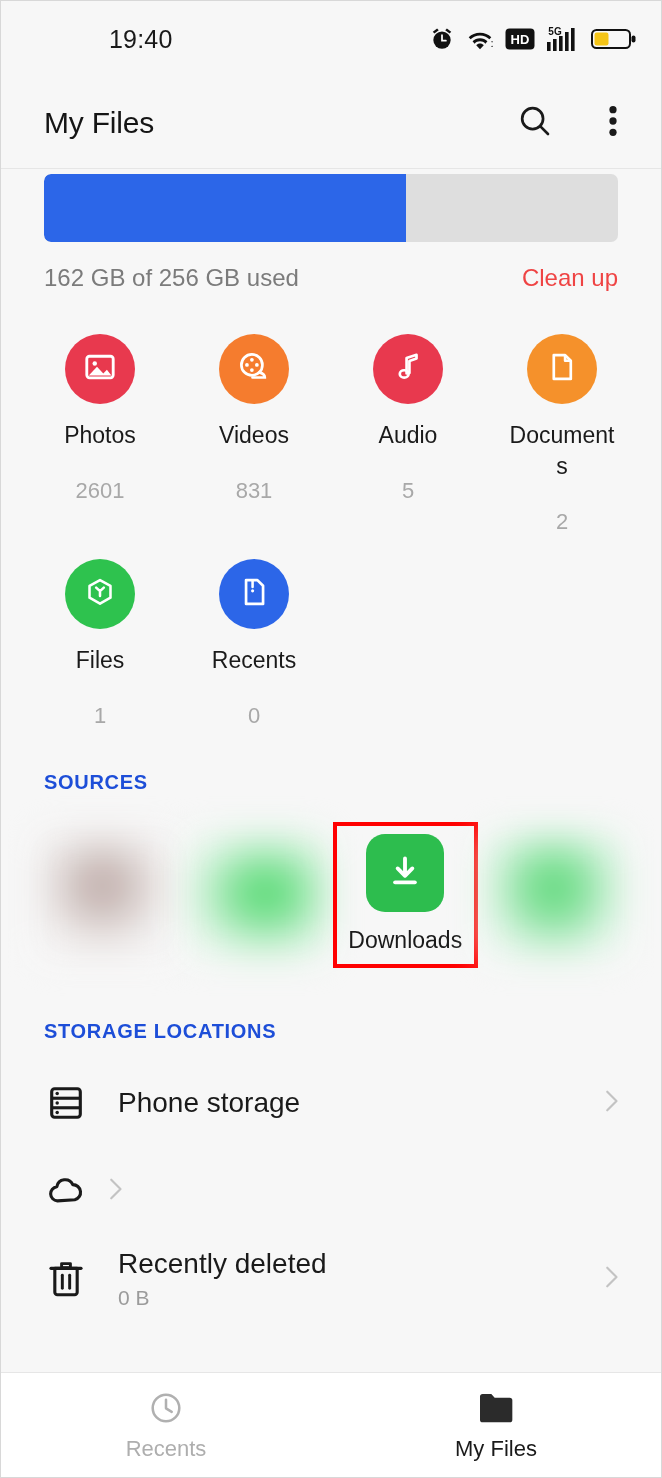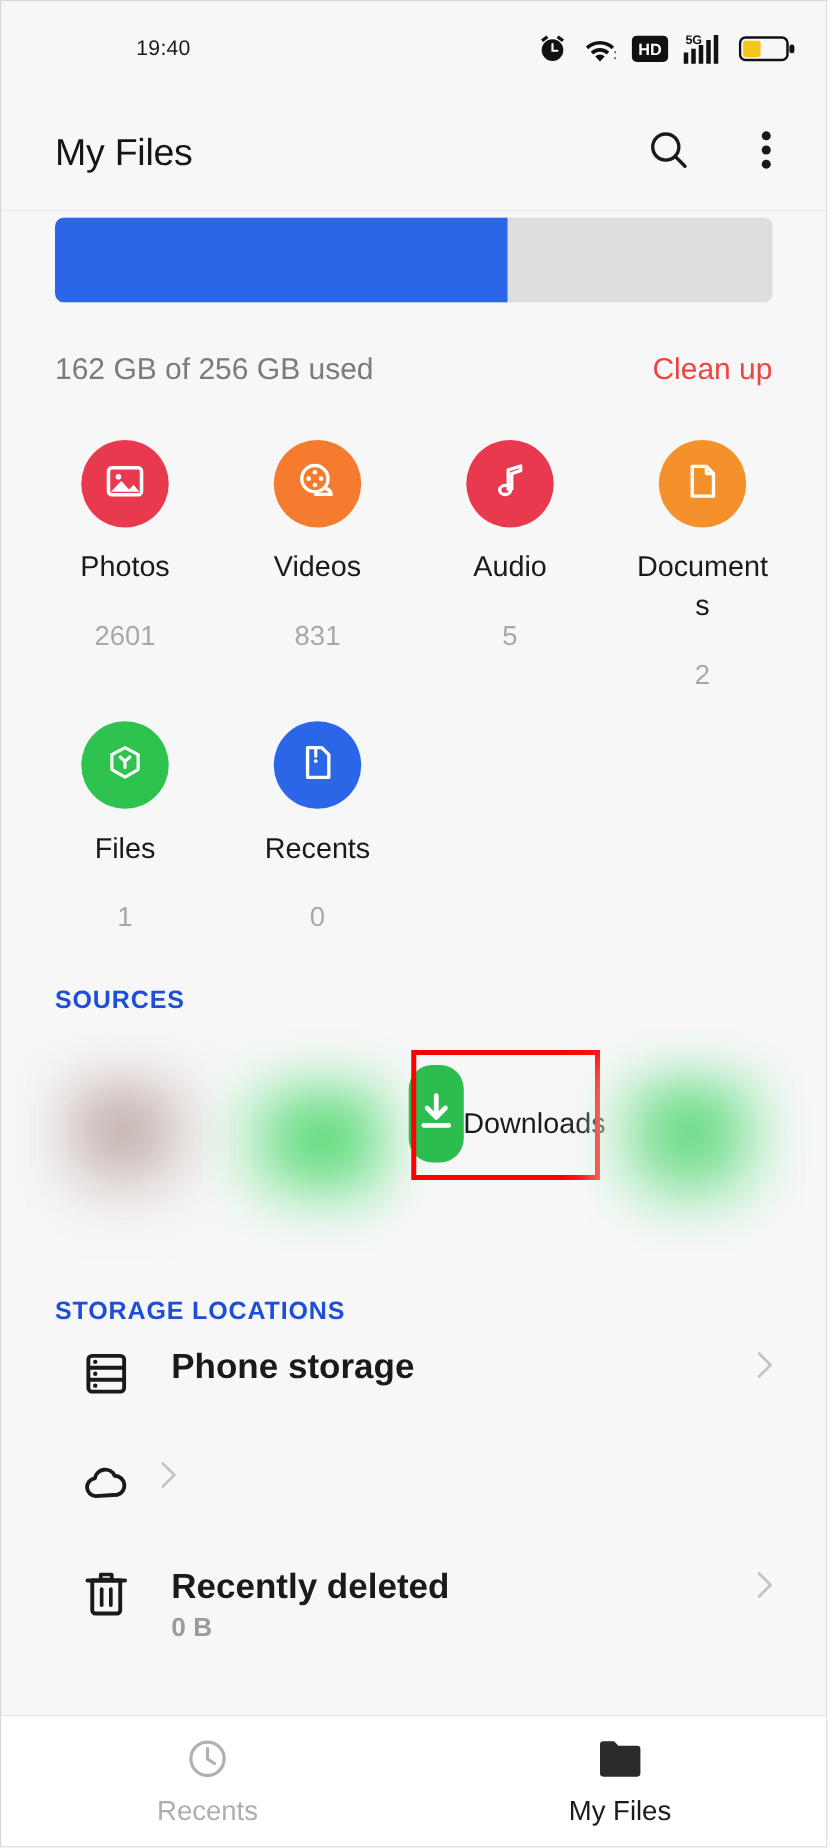--- a/index.html
+++ b/index.html
@@ -23,21 +23,21 @@
   .statusbar {
     height: 76px;
     background: #f7f7f7;
     display: flex;
     align-items: center;
     justify-content: space-between;
     padding: 0 24px 0 0;
     flex: none;
   }
   .status-time {
-    font-size: 17px;
+    font-size: 25px;
     font-weight: 500;
     color: #1a1a1a;
     margin-left: 108px;
     letter-spacing: 0.2px;
   }
   .status-icons {
     display: flex;
     align-items: center;
     gap: 11px;
   }
@@ -88,21 +88,21 @@
   .storage-fill {
     position: absolute;
     left: 0; top: 0; bottom: 0;
     background: #2c66e8;
     border-radius: 7px 0 0 7px;
   }
   .storage-meta {
     display: flex;
     align-items: center;
     justify-content: space-between;
-    margin-top: 40px;
+    margin-top: 22px;
   }
   .storage-used { font-size: 24px; color: #7b7b7b; }
   .storage-clean { font-size: 24px; color: #ef4444; cursor: pointer; }
 
   
   .cats {
     display: grid;
     grid-template-columns: repeat(4, 1fr);
     padding: 42px 22px 0 22px;
     row-gap: 0;
@@ -150,21 +150,21 @@
   .sources-wrap { padding-top: 38px; }
   .sources-row {
     display: flex;
     align-items: flex-start;
     padding: 28px 33px 0 33px;
     gap: 0;
   }
   .source {
     width: 155px;
     display: flex;
-    flex-direction: row;
+    flex-direction: column;
     align-items: center;
     cursor: pointer;
     position: relative;
     padding: 12px 0 14px 0;
   }
   .source.redacted { pointer-events: none; }
   .blur-tile {
     width: 140px; height: 124px;
     filter: blur(17px);
     opacity: 0.95;
@@ -187,25 +187,24 @@
     position: absolute;
     border: 4px solid #ff0000;
     pointer-events: none;
   }
 
   
   .locations-wrap { padding-top: 48px; }
   .loc-list { padding-top: 16px; }
   .loc-row {
     display: flex;
-    align-items: flex-start;
-    padding: 0 35px 0 62px;
+    align-items: center;
+    padding: 0 35px 0 43px;
     height: 88px;
     cursor: pointer;
-    font-weight: bold;
   }
   .loc-icon {
     width: 56px;
     display: flex; align-items: center; justify-content: flex-start;
     flex: none;
   }
   .loc-text { flex: 1; padding-left: 18px; }
   .loc-title { font-size: 28px; color: #1a1a1a; line-height: 1.15; }
   .loc-sub { font-size: 21px; color: #9b9b9b; margin-top: 6px; }
   .chev { flex: none; opacity: 0.55; }

